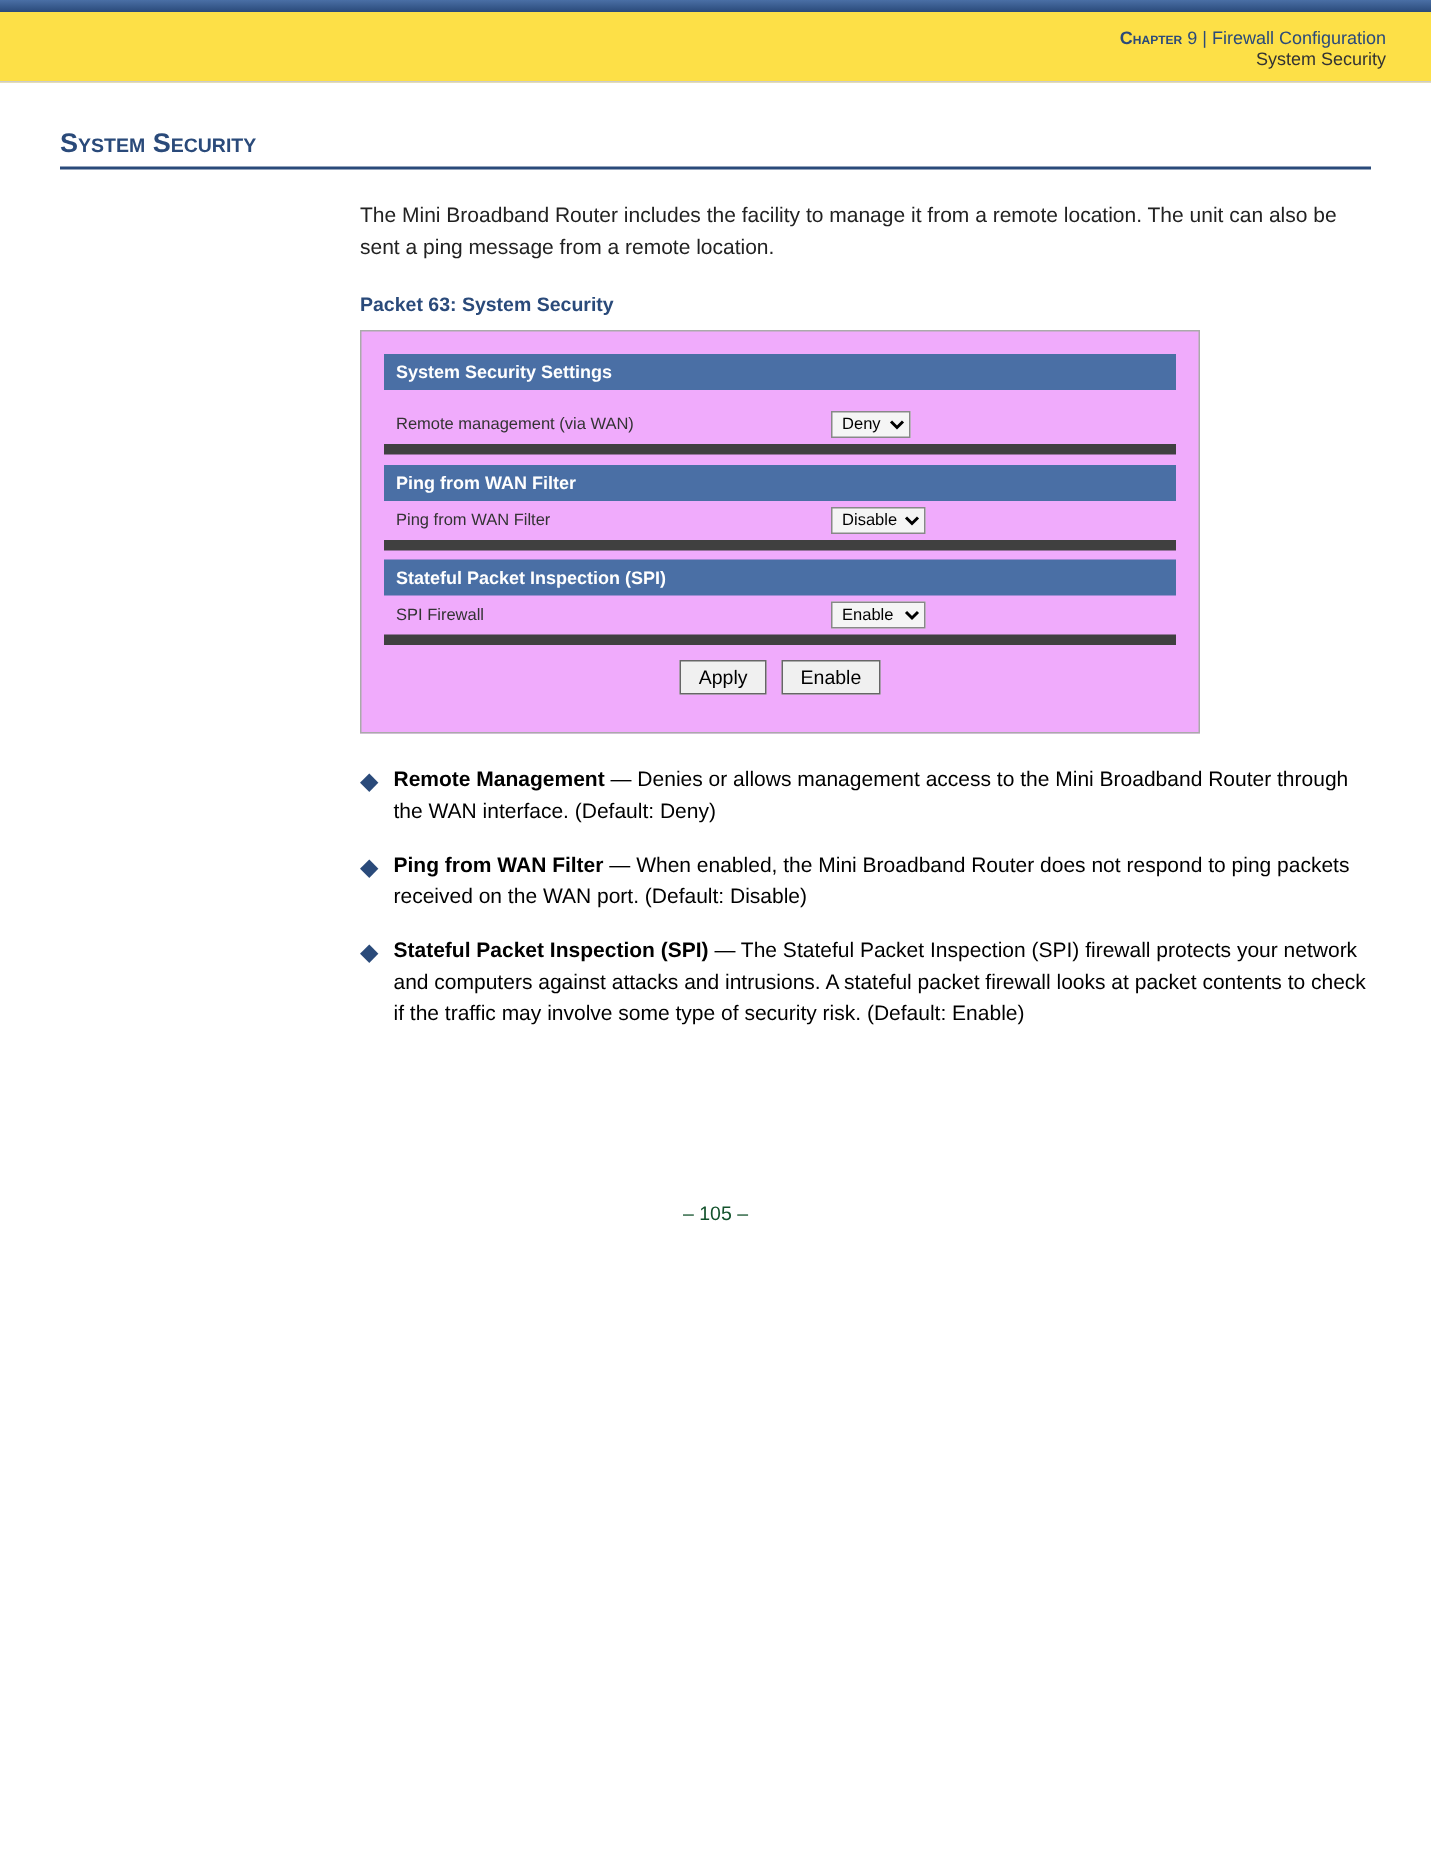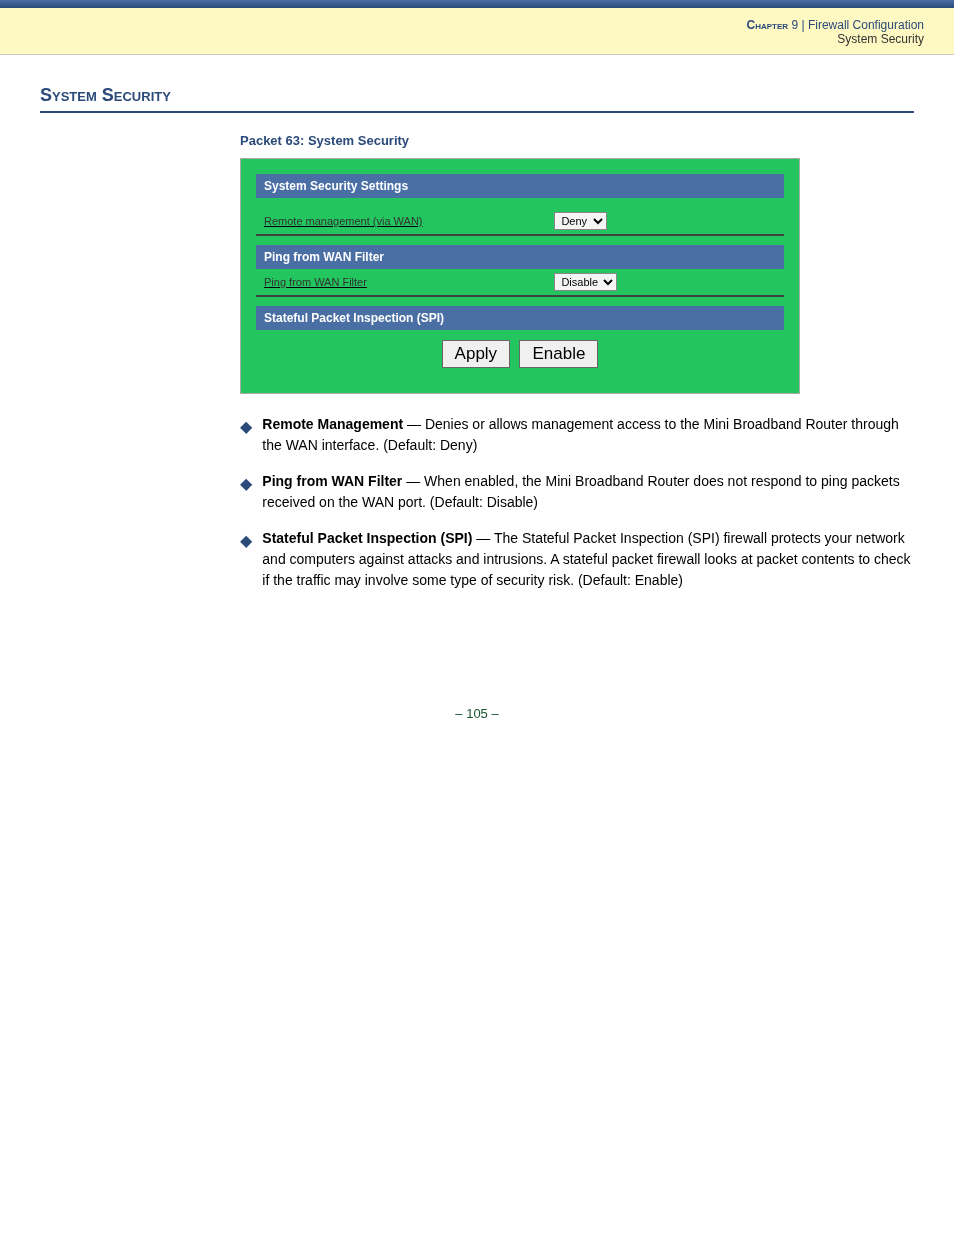--- a/index.html
+++ b/index.html
@@ -15,21 +15,21 @@
 
     
     .header-bar {
       background: linear-gradient(to bottom, #4a6fa5, #2a4a7a);
       height: 8px;
       width: 100%;
     }
 
     
     .chapter-header {
-      background: #fef9c3;
+      background: #fde047;
       padding: 8px 30px 8px 0;
       text-align: right;
       border-bottom: 1px solid #ccc;
     }
 
     .chapter-header .chapter-label {
       font-size: 12px;
       color: #2a4a7a;
     }
 
@@ -75,21 +75,21 @@
       font-size: 13px;
       color: #2a4a7a;
       font-weight: bold;
       margin-bottom: 10px;
     }
 
     
     .figure-container {
       margin-left: 200px;
       border: 1px solid #aaa;
-      background: #22c55e;
+      background: #f0abfc;
       padding: 15px;
       margin-bottom: 20px;
       max-width: 560px;
     }
 
     
     .settings-table {
       width: 100%;
       border-collapse: collapse;
       font-size: 12px;
@@ -103,22 +103,21 @@
     }
 
     .settings-desc {
       padding: 8px;
       font-size: 11px;
       color: #333;
       border-bottom: 1px solid #ddd;
     }
 
     .settings-row {
-      border-bottom: 2px solid #404040;
-      text-decoration: underline;
+      border-bottom: 7px solid #404040;
     }
 
     .settings-label {
       padding: 6px 8px;
       font-size: 11px;
       color: #333;
       width: 55%;
     }
 
     .settings-control {
@@ -137,21 +136,21 @@
       height: 10px;
     }
 
     
     .buttons-row {
       padding: 10px 8px;
       text-align: center;
     }
 
     .buttons-row button {
-      font-size: 17px;
+      font-size: 13px;
       padding: 3px 12px;
       border: 1px solid #666;
       background: #f0f0f0;
       cursor: pointer;
       margin: 0 3px;
     }
 
     
     .desc-list {
       margin-left: 200px;
@@ -203,20 +202,21 @@
     <span>|</span>
     <span>Firewall Configuration</span>
   </span>
   <span class="chapter-subtitle">System Security</span>
 </div>
 
 <div class="content">
 
   <div class="section-title">System Security</div>
 
+  <div class="body-text">The Mini Broadband Router includes the facility to manage it from a remote location. The unit can also be sent a ping message from a remote location.</div>
 
   <div class="figure-caption">Packet 63:  System Security</div>
 
   <div class="figure-container">
     <table class="settings-table">
 
       <tbody>
           <tr>
         <td colspan="2" class="settings-header">System Security Settings</td>
       </tr>
@@ -256,20 +256,29 @@
       </tr>
 
       <tr>
         <td colspan="2" class="section-gap"></td>
       </tr>
 
       <tr>
         <td colspan="2" class="settings-header">Stateful Packet Inspection (SPI)</td>
       </tr>
 
+      <tr class="settings-row">
+        <td class="settings-label">SPI Firewall</td>
+        <td class="settings-control">
+          <select>
+            <option>Enable</option>
+            <option>Disable</option>
+          </select>
+        </td>
+      </tr>
 
       <tr>
         <td colspan="2" class="buttons-row">
           <button>Apply</button>
           <button>Enable</button>
         </td>
       </tr>
     </tbody>
       </table>
   </div>

